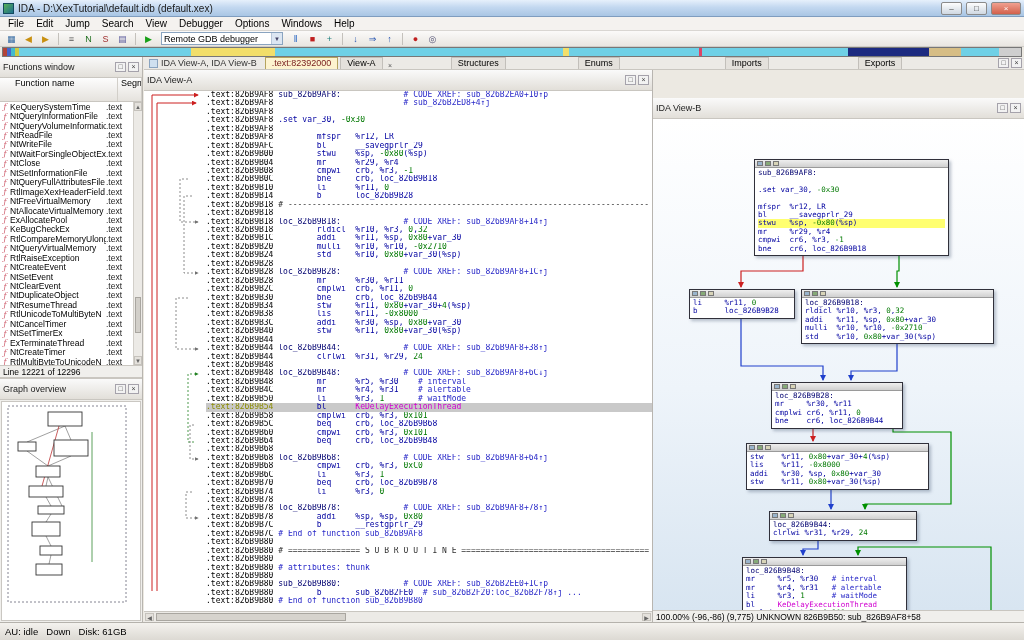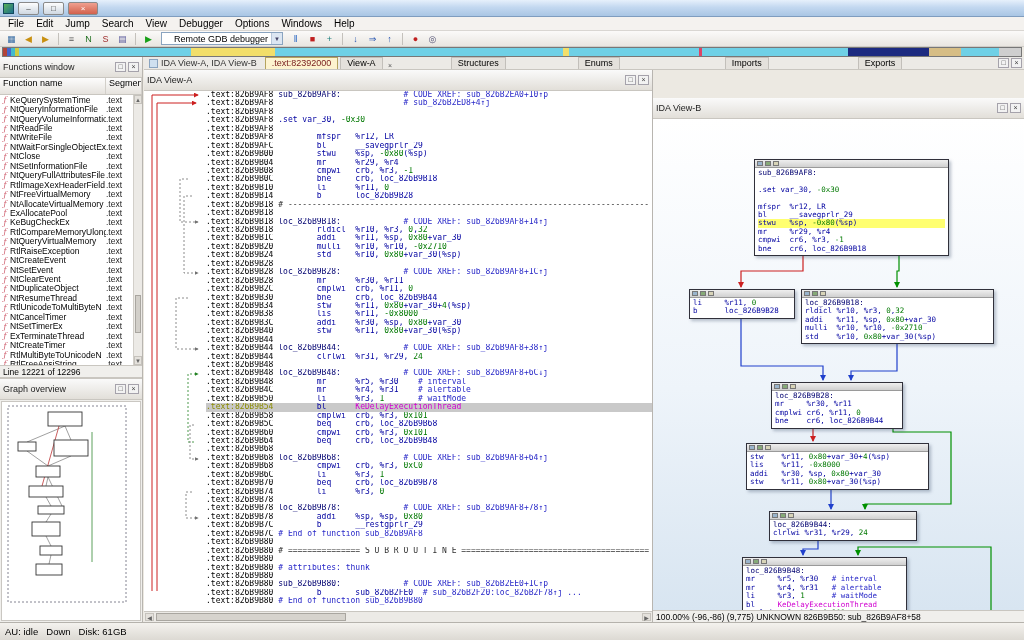--- a/index.html
+++ b/index.html
@@ -12,37 +12,37 @@
 #titlebar .title{font-size:10px;color:#1a1a1a;flex:1;white-space:nowrap;overflow:hidden;}
 .winbtn{width:21px;height:13px;border:1px solid #8a8a8a;border-radius:2px;background:linear-gradient(#fdfdfd,#cfd8e2);font-size:8px;line-height:11px;text-align:center;color:#333;flex:none;}
 .winbtn.close{background:linear-gradient(#f0a090,#d2614c);color:#fff;width:30px;}
 
 #menubar{position:absolute;left:0;top:17px;width:1024px;height:14px;background:#f4f2ef;border-bottom:1px solid #d9d6d2;display:flex;align-items:center;padding:0 2px;}
 .menu-item{font-size:10px;padding:0 6px;white-space:nowrap;}
 
 #toolbar{position:absolute;left:0;top:31px;width:1024px;height:16px;background:linear-gradient(#fbfaf9,#e9e6e1);border-bottom:1px solid #d0cdc8;display:flex;align-items:center;padding:0 4px;gap:2px;}
 .tb-btn{width:15px;height:14px;font-size:9px;line-height:14px;text-align:center;flex:none;}
 .tb-sep{width:1px;height:12px;background:#c4c1bc;margin:0 3px;flex:none;}
-#dbg-combo{display:flex;align-items:center;height:13px;border:1px solid #8aa4c0;background:#fff;font-size:9px;padding-left:12px;width:122px;justify-content:space-between;flex:none;margin:0 3px;}
+#dbg-combo{display:flex;align-items:center;height:13px;border:1px solid #8aa4c0;background:#fff;font-size:9px;padding-left:2px;width:122px;justify-content:space-between;flex:none;margin:0 3px;}
 #dbg-combo .arrow{font-size:6px;color:#446;background:#dce6f2;border-left:1px solid #b8c6d8;height:100%;display:flex;align-items:center;padding:0 2px;}
 
 #navband{position:absolute;left:2px;top:47px;width:1020px;height:10px;border:1px solid #777;
 background:linear-gradient(90deg,
 #b2443a 0 4px,#4466cc 4px 8px,#44bbcc 8px 12px,#cccc44 12px 16px,
 #6fd0e6 16px 188px,#f2de6a 188px 272px,#6fd0e6 272px 560px,
 #f2de6a 560px 566px,#6fd0e6 566px 696px,#dd4466 696px 699px,#6fd0e6 699px 845px,
 #1c2a80 845px 926px,#d6bd85 926px 958px,#6fd0e6 958px 996px,#cfcfcf 996px 100%);}
 
 
 #left-col{position:absolute;left:0;top:57px;width:143px;bottom:18px;border-right:1px solid #b8b5b0;background:#f0efec;display:flex;flex-direction:column;}
 .panel-title{height:21px;background:linear-gradient(#fafafa,#e2dfd9);border-bottom:1px solid #c9c6c0;display:flex;align-items:center;font-size:9px;padding:0 3px;color:#222;flex:none;}
 .panel-title .pt-label{flex:1;white-space:nowrap;overflow:hidden;}
 .pt-btn{width:11px;height:10px;border:1px solid #a5a2ab;background:#f2f2f2;font-size:7px;line-height:8px;text-align:center;color:#444;margin-left:2px;flex:none;}
 #functions-panel{height:334px;display:flex;flex-direction:column;border-bottom:2px solid #c9c6c0;}
-#func-colhead{height:17px;display:flex;background:linear-gradient(#fdfdfd,#e5e2dd);border-bottom:1px solid #c9c6c0;font-size:9px;flex:none;}
+#func-colhead{height:24px;display:flex;background:linear-gradient(#fdfdfd,#e5e2dd);border-bottom:1px solid #c9c6c0;font-size:9px;flex:none;padding-left:12px;}
 #func-colhead .col{padding:0 3px;border-right:1px solid #d2cfc9;white-space:nowrap;overflow:hidden;}
 #func-col-name{width:106px;flex:none;}
 #func-col-seg{flex:1;}
 #func-list{flex:1;background:#fff;overflow:hidden;position:relative;}
 #func-list-inner{position:absolute;left:0;top:0;right:9px;bottom:0;overflow:hidden;}
 .func-row{height:9.45px;display:flex;align-items:center;font-size:8.5px;white-space:nowrap;}
 .ficon{color:#cf5f6f;font-size:8px;width:10px;text-align:center;font-family:"DejaVu Serif",serif;font-style:italic;flex:none;}
 .fname{width:96px;overflow:hidden;flex:none;}
 .fseg{color:#222;}
 #func-scroll{position:absolute;right:0;top:0;width:9px;bottom:0;background:#eceae6;border-left:1px solid #d2cfc9;font-size:6px;text-align:center;color:#666;}
@@ -92,20 +92,21 @@
 #view-b-status{height:12px;border-top:1px solid #c9c6c0;background:#f0efec;font-size:8.5px;display:flex;align-items:center;padding:0 3px;flex:none;white-space:nowrap;overflow:hidden;}
 
 #statusbar{position:absolute;left:0;bottom:0;width:1024px;height:18px;background:linear-gradient(#f4f2ee,#dcd9d3);border-top:1px solid #b5b2ac;display:flex;align-items:center;font-size:9.5px;padding:0 5px;gap:8px;}
 #statusbar span{white-space:nowrap;}
 </style>
 </head>
 <body>
 
 <div id="titlebar">
   <div id="app-icon"></div>
+  <span class="title">IDA - D:\XexTutorial\default.idb (default.xex)</span>
   <span class="winbtn">–</span>
   <span class="winbtn">□</span>
   <span class="winbtn close">×</span>
 </div>
 
 <div id="menubar">
     <span class="menu-item">File</span>
     <span class="menu-item">Edit</span>
     <span class="menu-item">Jump</span>
     <span class="menu-item">Search</span>

